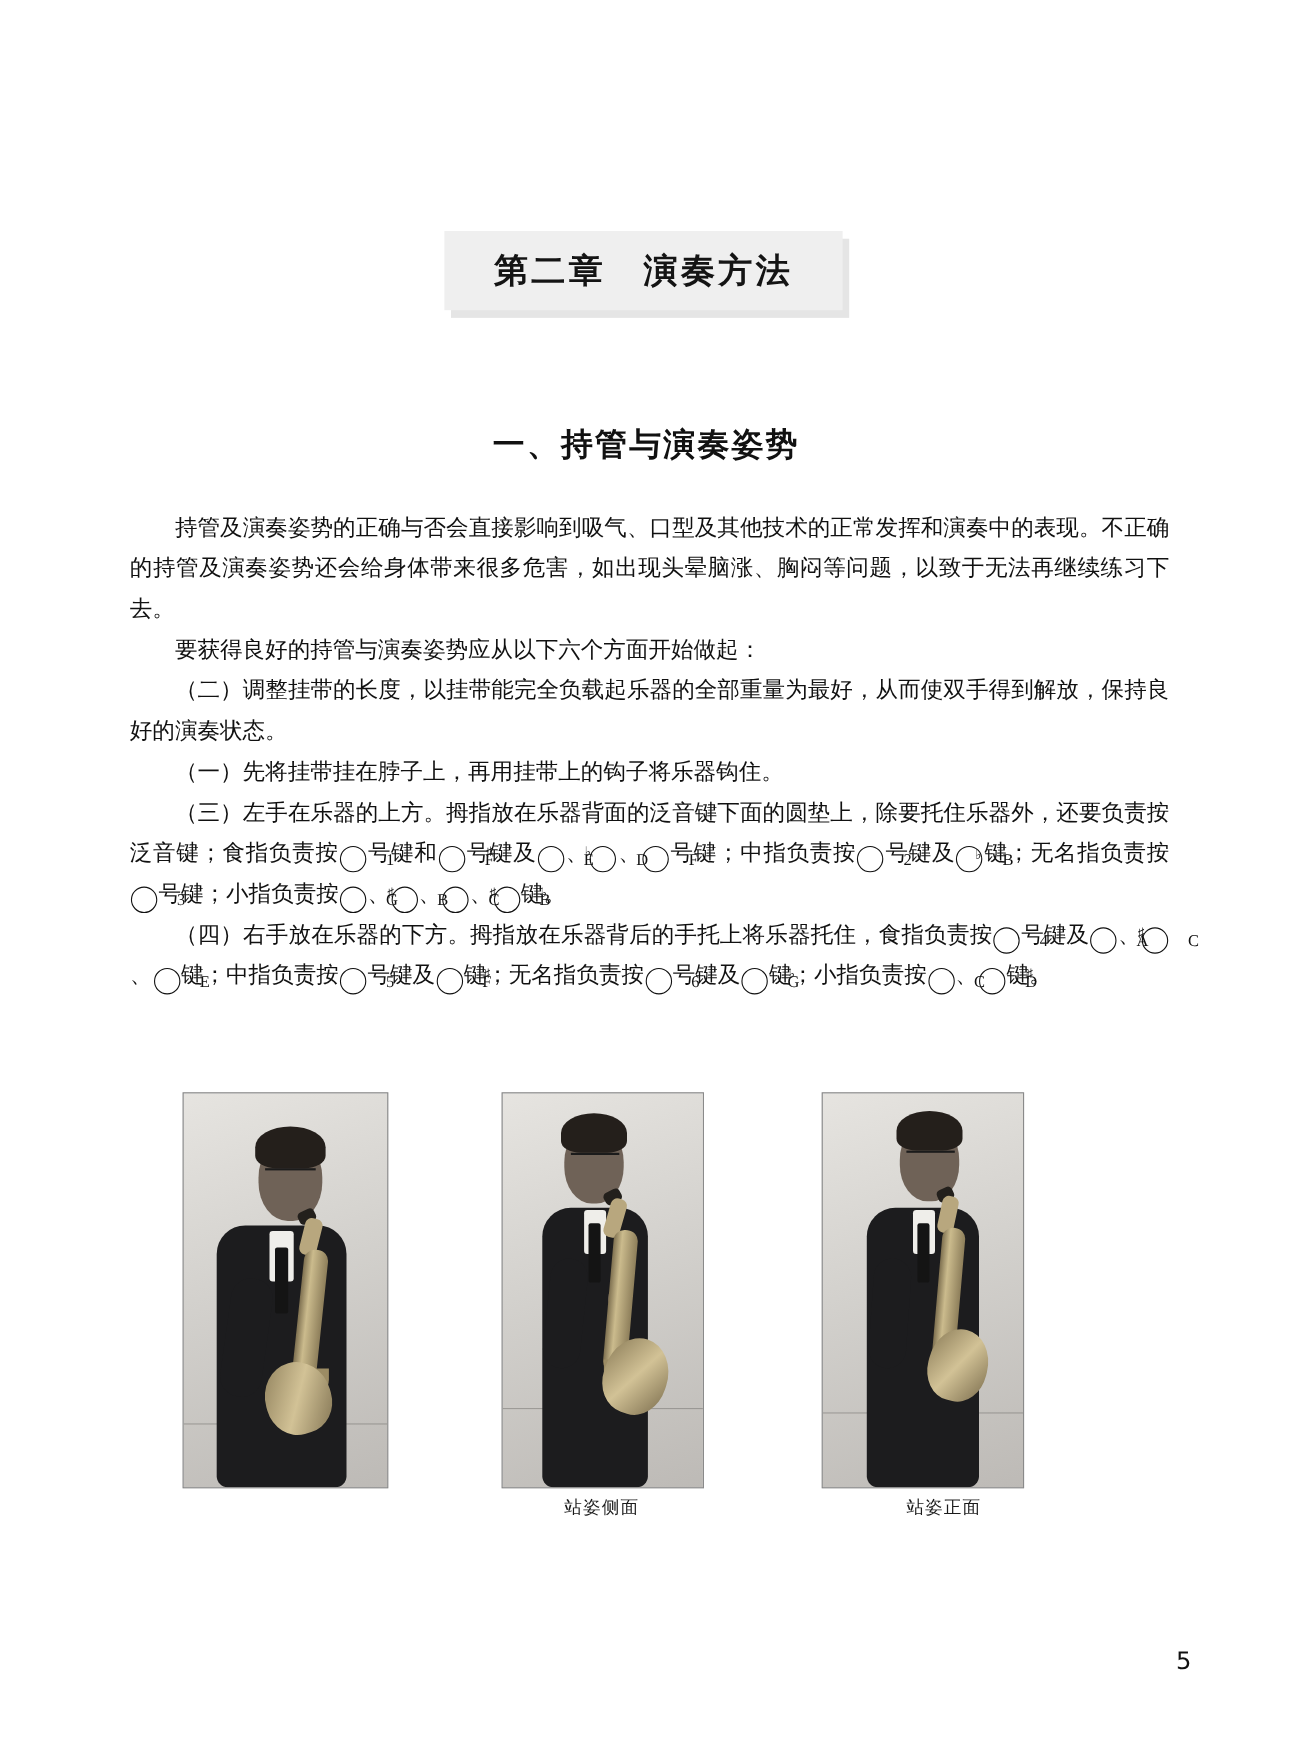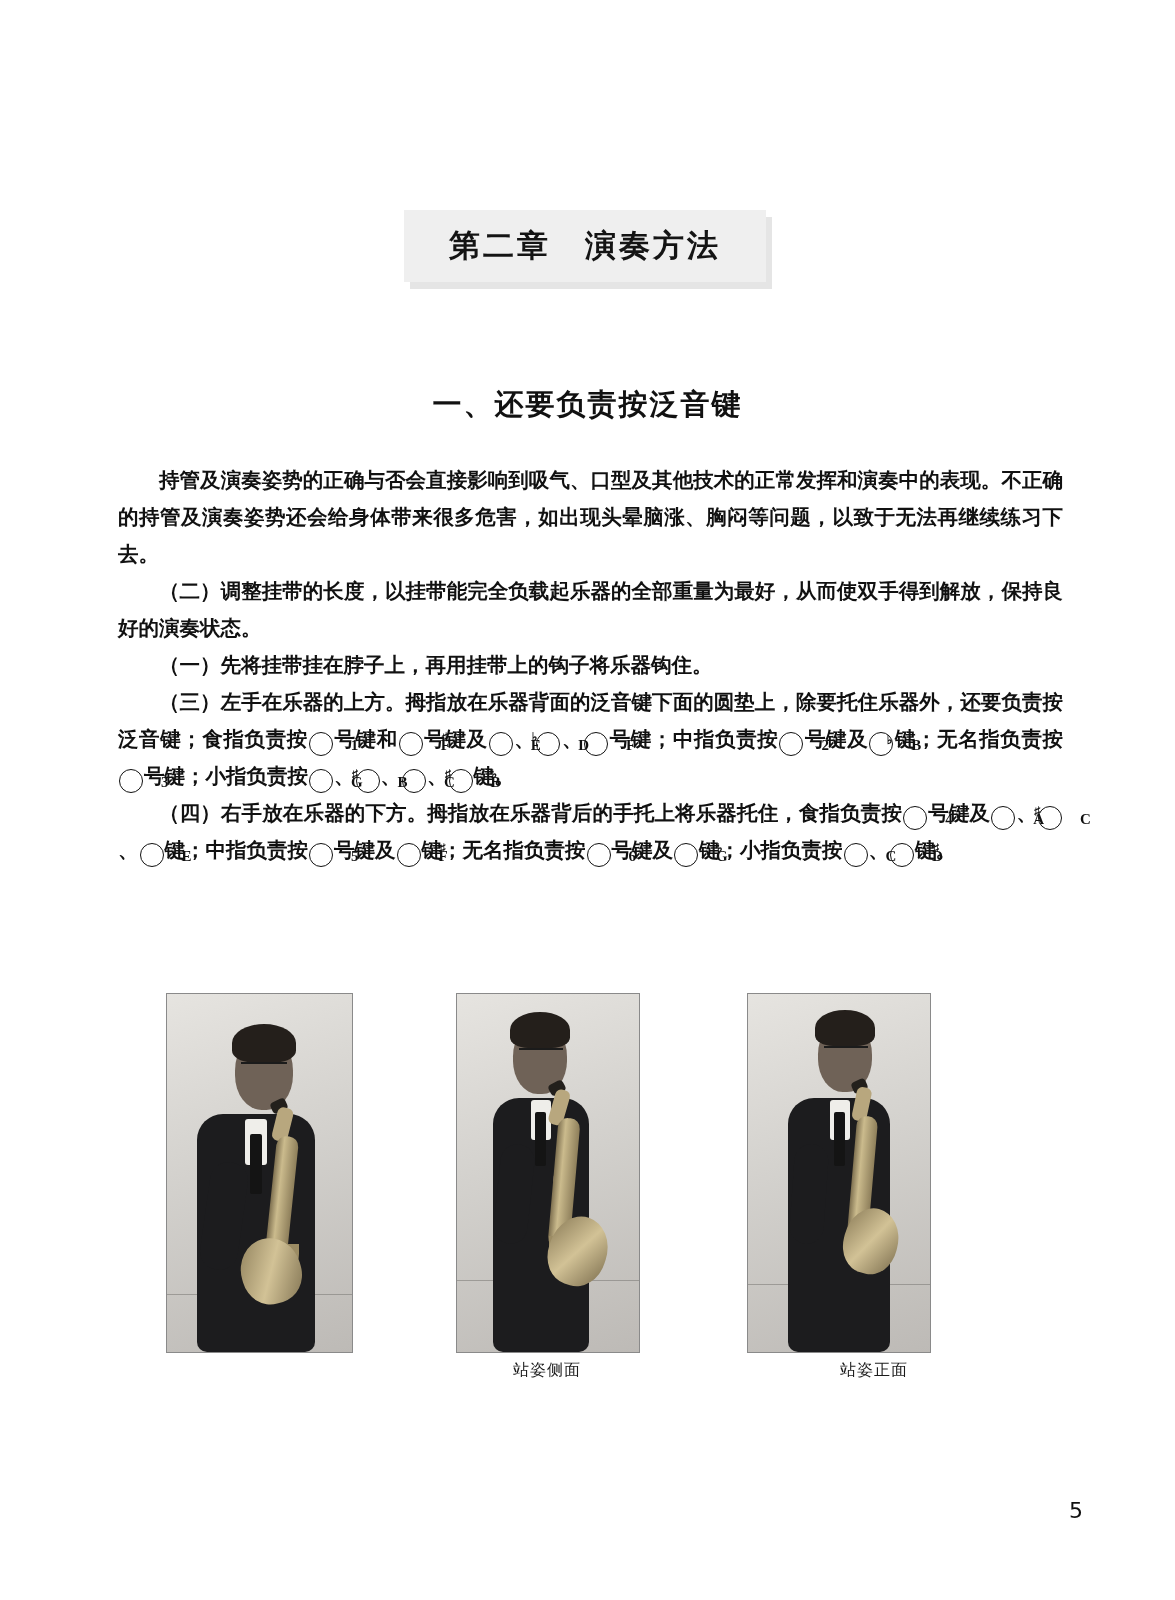--- a/index.html
+++ b/index.html
@@ -63,21 +63,20 @@
   
   .body-text {
     position: absolute;
     left: 118px;
     top: 462px;
     width: 945px;
     font-size: 20.5px;
     line-height: 37px;
     text-align: justify;
     color: #111;
-    font-weight: bold;
   }
   .para {
     margin: 0;
     text-indent: 2em;
   }
 
   
   .keysym {
     display: inline-block;
     position: relative;
@@ -227,26 +226,27 @@
 </style>
 </head>
 <body>
 
 <div class="page">
 
   <div class="chapter-banner">
     <div class="chapter-title">第二章　演奏方法</div>
   </div>
 
-  <div class="section-heading">一、还要负责按泛音键</div>
+  <div class="section-heading">一、持管与演奏姿势</div>
 
   <div class="body-text">
 
     <p class="para">持管及演奏姿势的正确与否会直接影响到吸气、口型及其他技术的正常发挥和演奏中的表现。不正确的持管及演奏姿势还会给身体带来很多危害，如出现头晕脑涨、胸闷等问题，以致于无法再继续练习下去。</p>
 
+    <p class="para">要获得良好的持管与演奏姿势应从以下六个方面开始做起：</p>
 
     <p class="para">（二）调整挂带的长度，以挂带能完全负载起乐器的全部重量为最好，从而使双手得到解放，保持良好的演奏状态。</p>
 
     <p class="para">（一）先将挂带挂在脖子上，再用挂带上的钩子将乐器钩住。</p>
 
     <p class="para">
       <span>（三）左手在乐器的上方。拇指放在乐器背面的泛音键下面的圆垫上，除要托住乐器外，还要负责按泛音键；食指负责按</span><span class="keysym num"><span>1</span></span><span>号键和</span><span class="keysym"><span class="acc">♯</span><span>F</span></span><span>号键及</span><span class="keysym"><span class="acc">♭</span><span>E</span></span><span>、</span><span class="keysym"><span>D</span></span><span>、</span><span class="keysym"><span>F</span></span><span>号键；中指负责按</span><span class="keysym num"><span>2</span></span><span>号键及</span><span class="keysym"><span>B</span><span class="flat-after">♭</span></span><span>键；无名指负责按</span><span class="keysym num"><span>3</span></span><span>号键；小指负责按</span><span class="keysym"><span class="acc">♯</span><span>G</span></span><span>、</span><span class="keysym"><span>B</span></span><span>、</span><span class="keysym"><span class="acc">♯</span><span>C</span></span><span>、</span><span class="keysym"><span class="acc">♭</span><span>B</span></span><span>键。</span>
     </p>
 
     <p class="para">
@@ -318,18 +318,18 @@
         <div class="mouth" style="left:104px; top:86px; width:15px; height:12px; transform:rotate(-24deg);"></div>
         <div class="neck" style="left:110px; top:92px; width:15px; height:34px; transform:rotate(12deg);"></div>
         <div class="tube" style="left:104px; top:122px; width:21px; height:122px; transform:rotate(5deg);"></div>
         <div class="bow" style="left:100px; top:232px; width:34px; height:26px;"></div>
         <div class="bell" style="left:96px; top:214px; width:54px; height:66px; transform:rotate(14deg);"></div>
       </div>
     </div>
 
     <div class="photo-caption" style="left:166px; top:372px; width:185px;"></div>
     <div class="photo-caption" style="left:456px; top:372px; width:182px;">站姿侧面</div>
-    <div class="photo-caption" style="left:783px; top:372px; width:182px;">站姿正面</div>
+    <div class="photo-caption" style="left:767px; top:372px; width:182px;">站姿正面</div>
   </div>
 
   <div class="page-number">5</div>
 
 </div>
 
 </body></html>

